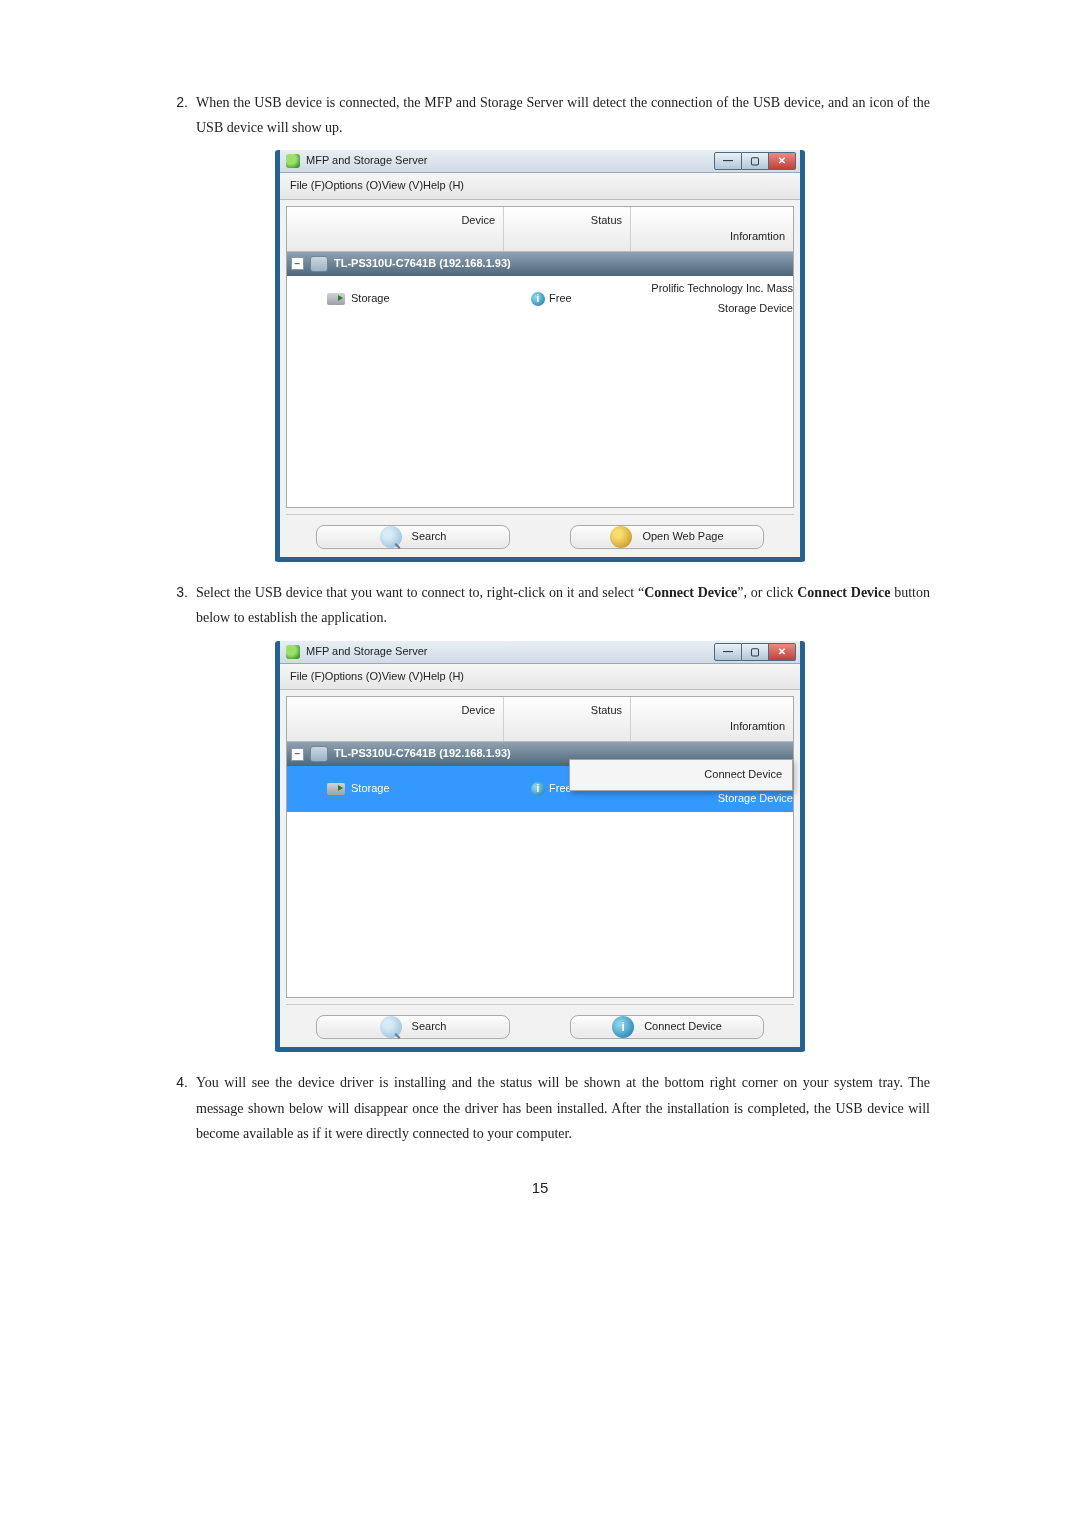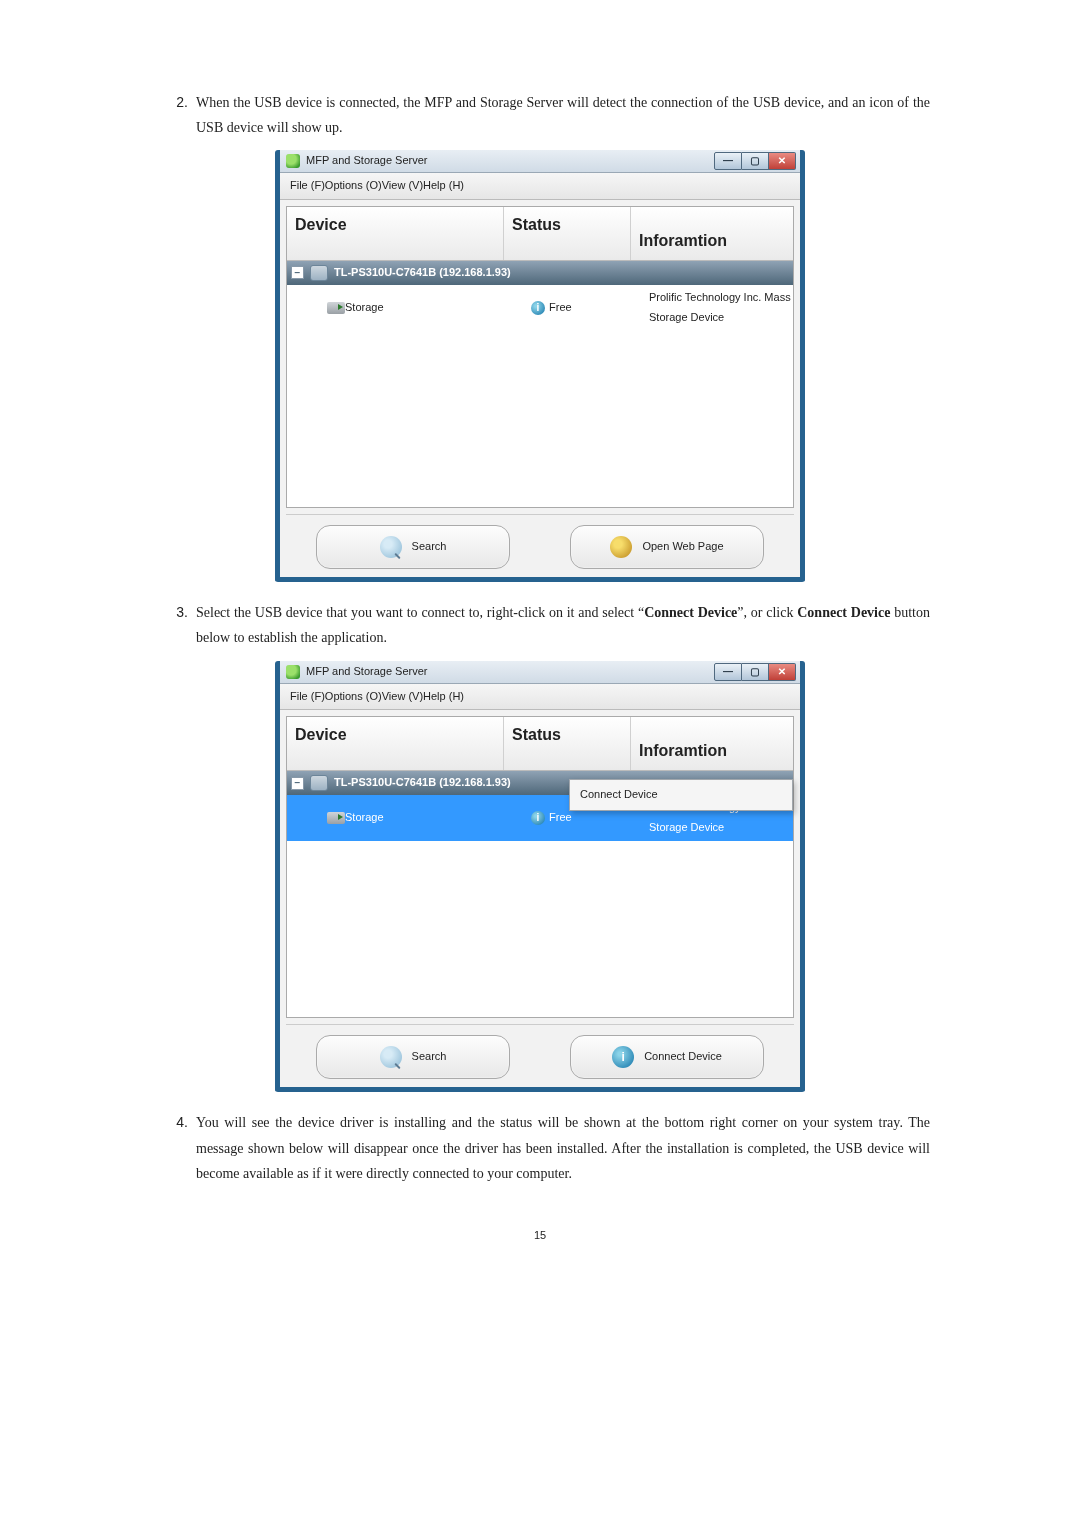--- a/index.html
+++ b/index.html
@@ -37,20 +37,21 @@
   .win {
     width: 520px;
     margin: 10px auto 18px auto;
     border-left: 5px solid #26628f;
     border-right: 5px solid #26628f;
     border-bottom: 5px solid #26628f;
     border-radius: 3px;
     font-size: 11px;
     box-shadow: 0 0 0 1px #555 inset;
     background: #a3a3a3;
+    text-align: right;
   }
   .titlebar {
     background: linear-gradient(#e8eef4,#d0dbe6);
     height: 22px;
     display: flex;
     align-items: center;
     justify-content: space-between;
     padding: 0 4px 0 6px;
     border-bottom: 1px solid #9aa8b5;
   }
@@ -92,22 +93,21 @@
   .listbox {
     background: #fff;
     border: 1px solid #aaa;
     min-height: 300px;
     position: relative;
   }
   .col-hdr {
     display: flex;
     background: linear-gradient(#fff,#eaeaea);
     border-bottom: 1px solid #bbb;
-    font-size: 16px;
-    font-weight: bold;
+    font-size: 11px;
   }
   .col-hdr > div { padding: 4px 8px; border-right: 1px solid #d0d0d0; }
   .col-dev { flex: 0 0 200px; }
   .col-status { flex: 0 0 110px; }
   .col-info { flex: 1; border-right: none !important; margin-top: 16px; }
 
   .srv-row {
     display: flex; align-items: center;
     background: linear-gradient(#8fa2b4,#4e6779);
     color: #fff;
@@ -125,21 +125,21 @@
     width: 16px; height: 14px; border-radius: 3px;
     background: linear-gradient(#cdd7df,#9db2c3);
     margin-right: 6px;
     border: 1px solid #6c8599;
   }
   .dev-row {
     display: flex; align-items: center;
     font-size: 11px; padding: 3px 0;
   }
   .dev-row.sel { background: #3399ff; color: #fff; }
-  .dev-cell-name { flex: 0 0 200px; display:flex; align-items:center; padding-left: 40px; }
+  .dev-cell-name { flex: 0 0 200px; display:flex; align-items:center; padding-left: 40px; gap:6px; }
   .dev-cell-status { flex: 0 0 110px; display:flex; align-items:center; gap:4px; padding-left: 4px; }
   .dev-cell-info { flex: 1; padding-left: 8px; }
   .hdd-icon {
     width: 18px; height: 12px; border-radius: 2px;
     background: linear-gradient(#d0d4d8,#9aa0a5);
     position: relative;
   }
   .hdd-icon::after {
     content:''; position:absolute; right:2px; top:2px;
     width:0;height:0;border-left:5px solid #2d7a2d;
@@ -162,22 +162,22 @@
   .ctx-item { padding: 5px 10px; }
 
   .btnbar {
     display: flex; justify-content: space-around;
     padding-top: 10px; border-top: 1px solid #ccc;
     margin-top: 6px;
   }
   .bigbtn {
     display: flex; align-items: center; gap: 10px;
     background: linear-gradient(#fdfdfd,#e8e8e8);
-    border: 1px solid #aaa; border-radius: 14px;
-    padding: 10px 16px;
+    border: 1px solid #aaa; border-radius: 8px;
+    padding: 0 16px;
     font-size: 11px; color: #222;
     min-width: 160px; justify-content: center;
     box-shadow: inset 0 0 2px #fff;
   }
   .bigbtn .icon {
     width: 22px; height: 22px; border-radius: 50%;
     display:flex; align-items:center; justify-content:center;
     font-size:12px; font-weight:bold;
   }
   .icon.search {
@@ -190,21 +190,21 @@
     transform: rotate(45deg); border-radius:1px;
   }
   .icon.globe {
     background: radial-gradient(circle at 8px 8px, #f7dd6b 20%, #c99a2d 80%);
     position: relative;
   }
   .icon.info2 {
     background: radial-gradient(circle at 8px 8px, #8bd3e8 10%, #2a87b5 80%);
     color:#fff;
   }
-  .page-num { text-align:center; font-size: 11px; margin-top: 40px; }
+  .page-num { text-align:center; font-size: 15px; margin-top: 28px; }
 </style>
 </head>
 <body>
 
 <div class="page">
 
   <div class="step">
     <div class="step-num">2.</div>
     <div class="step-text">When the USB device is connected, the MFP and Storage Server will detect the connection of the USB device, and an icon of the USB device will show up.</div>
   </div>

